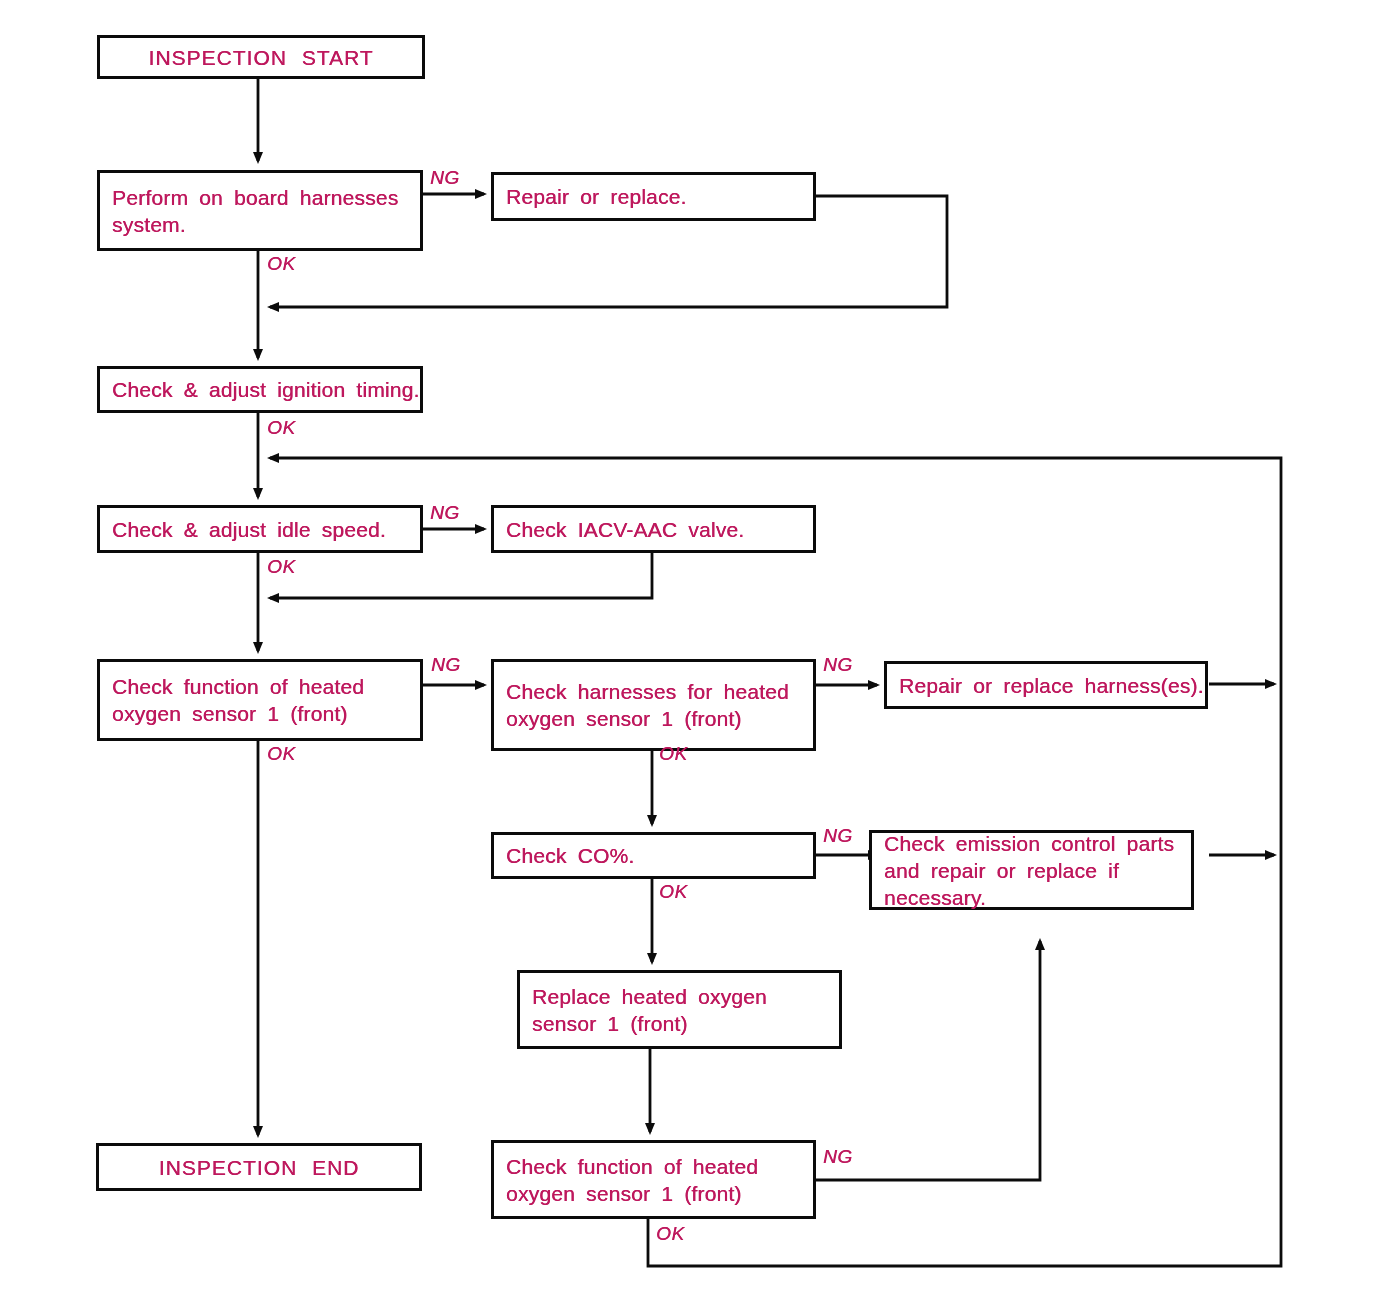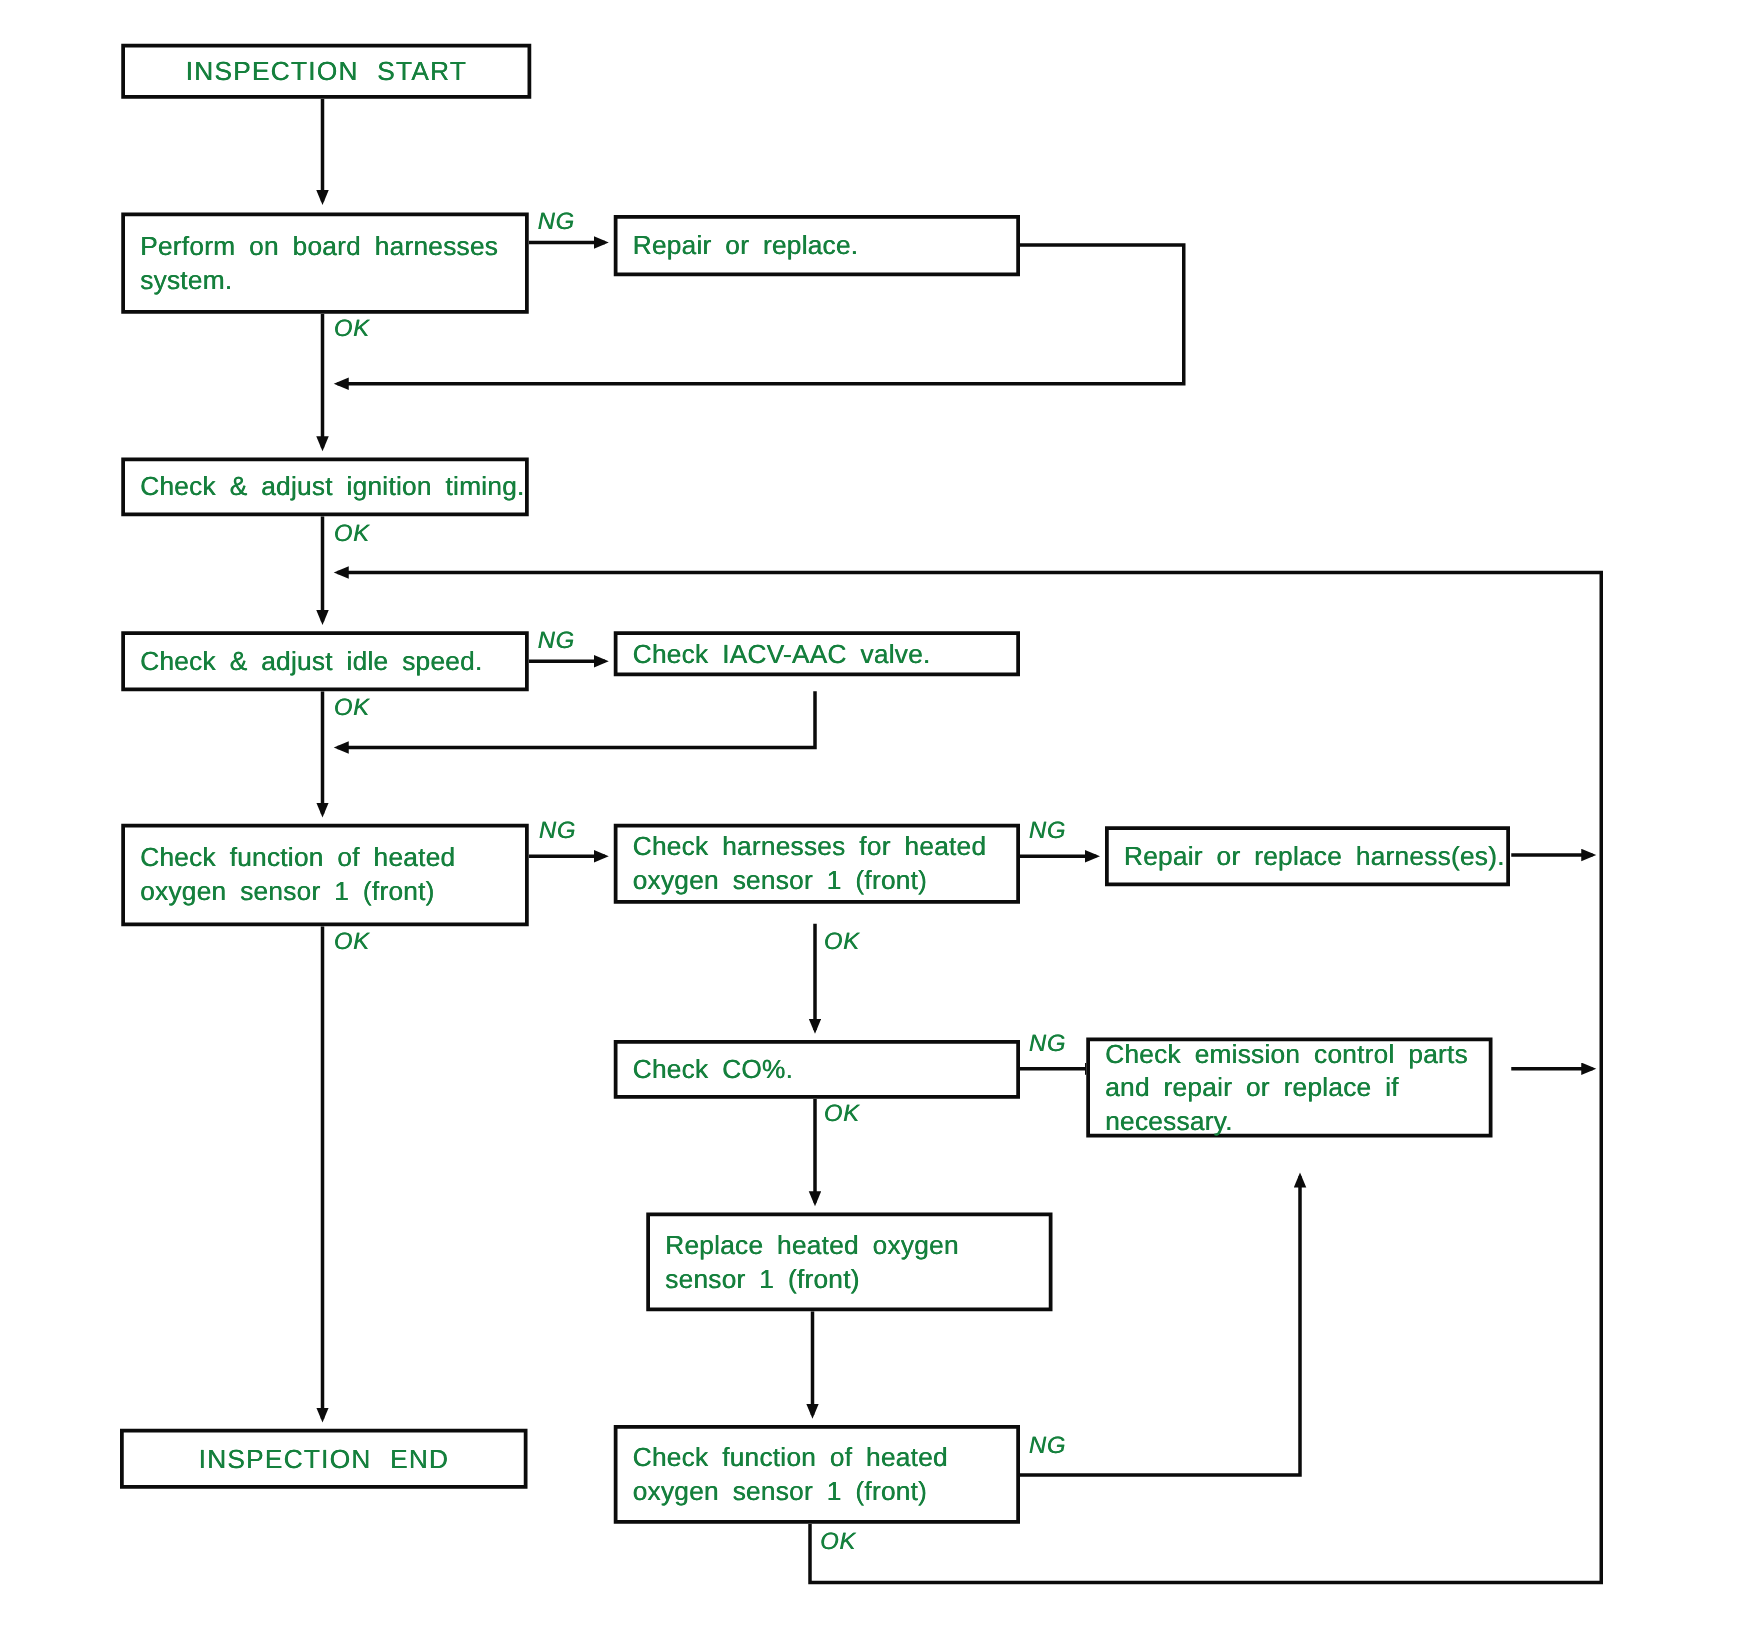--- a/index.html
+++ b/index.html
@@ -1,18 +1,18 @@
 <!DOCTYPE html>
 <html><head>
 <meta charset="utf-8">
 <style>
   html,body{margin:0;padding:0;background:#ffffff;}
   .canvas{
     position:relative;width:1392px;height:1314px;background:#ffffff;
-    font-family:"Liberation Sans",sans-serif;color:#15803d;overflow:hidden;
+    font-family:"Liberation Sans",sans-serif;color:#be185d;overflow:hidden;
   }
   svg.wires{position:absolute;left:0;top:0;width:1392px;height:1314px;}
   svg.wires path{stroke:#0b0b0b;stroke-width:2.8;fill:none;}
   .box{
     position:absolute;border:3px solid #0b0b0b;background:#ffffff;
     display:flex;align-items:center;box-sizing:border-box;
   }
   .box .txt{
     padding:0 8px 0 12px;font-size:21px;line-height:27px;
     letter-spacing:.2px;word-spacing:5px;
@@ -82,34 +82,34 @@
       <div>Check &amp; adjust ignition timing.</div>
     </div>
   </div>
 
   <div class="box" style="left:97px;top:505px;width:326px;height:48px;">
     <div class="txt">
       <div>Check &amp; adjust idle speed.</div>
     </div>
   </div>
 
-  <div class="box" style="left:491px;top:505px;width:325px;height:36px;">
+  <div class="box" style="left:491px;top:505px;width:325px;height:48px;">
     <div class="txt">
       <div>Check IACV-AAC valve.</div>
     </div>
   </div>
 
   <div class="box" style="left:97px;top:659px;width:326px;height:82px;">
     <div class="txt">
       <div>Check function of heated</div>
       <div>oxygen sensor 1 (front)</div>
     </div>
   </div>
 
-  <div class="box" style="left:491px;top:659px;width:325px;height:64px;">
+  <div class="box" style="left:491px;top:659px;width:325px;height:92px;">
     <div class="txt">
       <div>Check harnesses for heated</div>
       <div>oxygen sensor 1 (front)</div>
     </div>
   </div>
 
   <div class="box" style="left:884px;top:661px;width:324px;height:48px;">
     <div class="txt">
       <div>Repair or replace harness(es).</div>
     </div>

